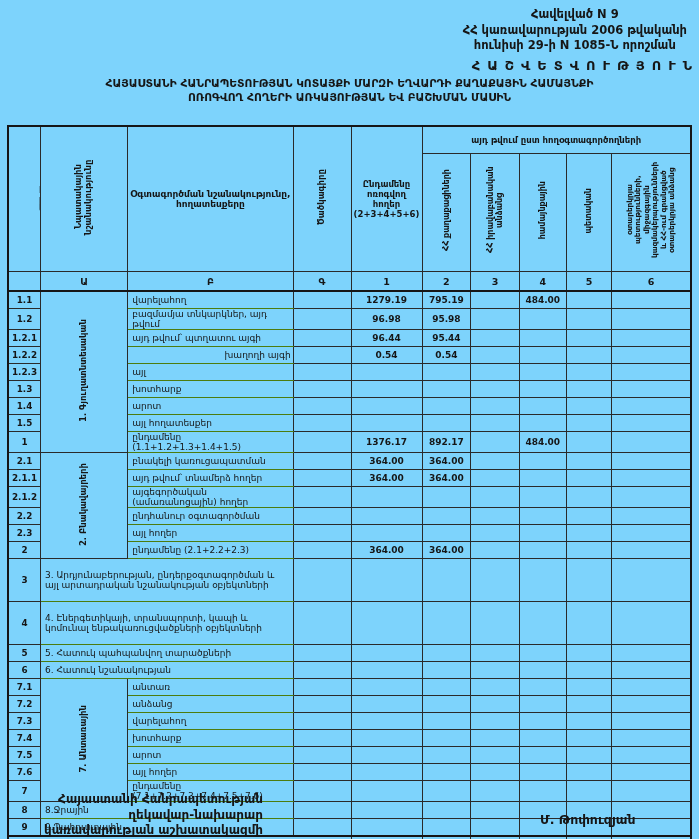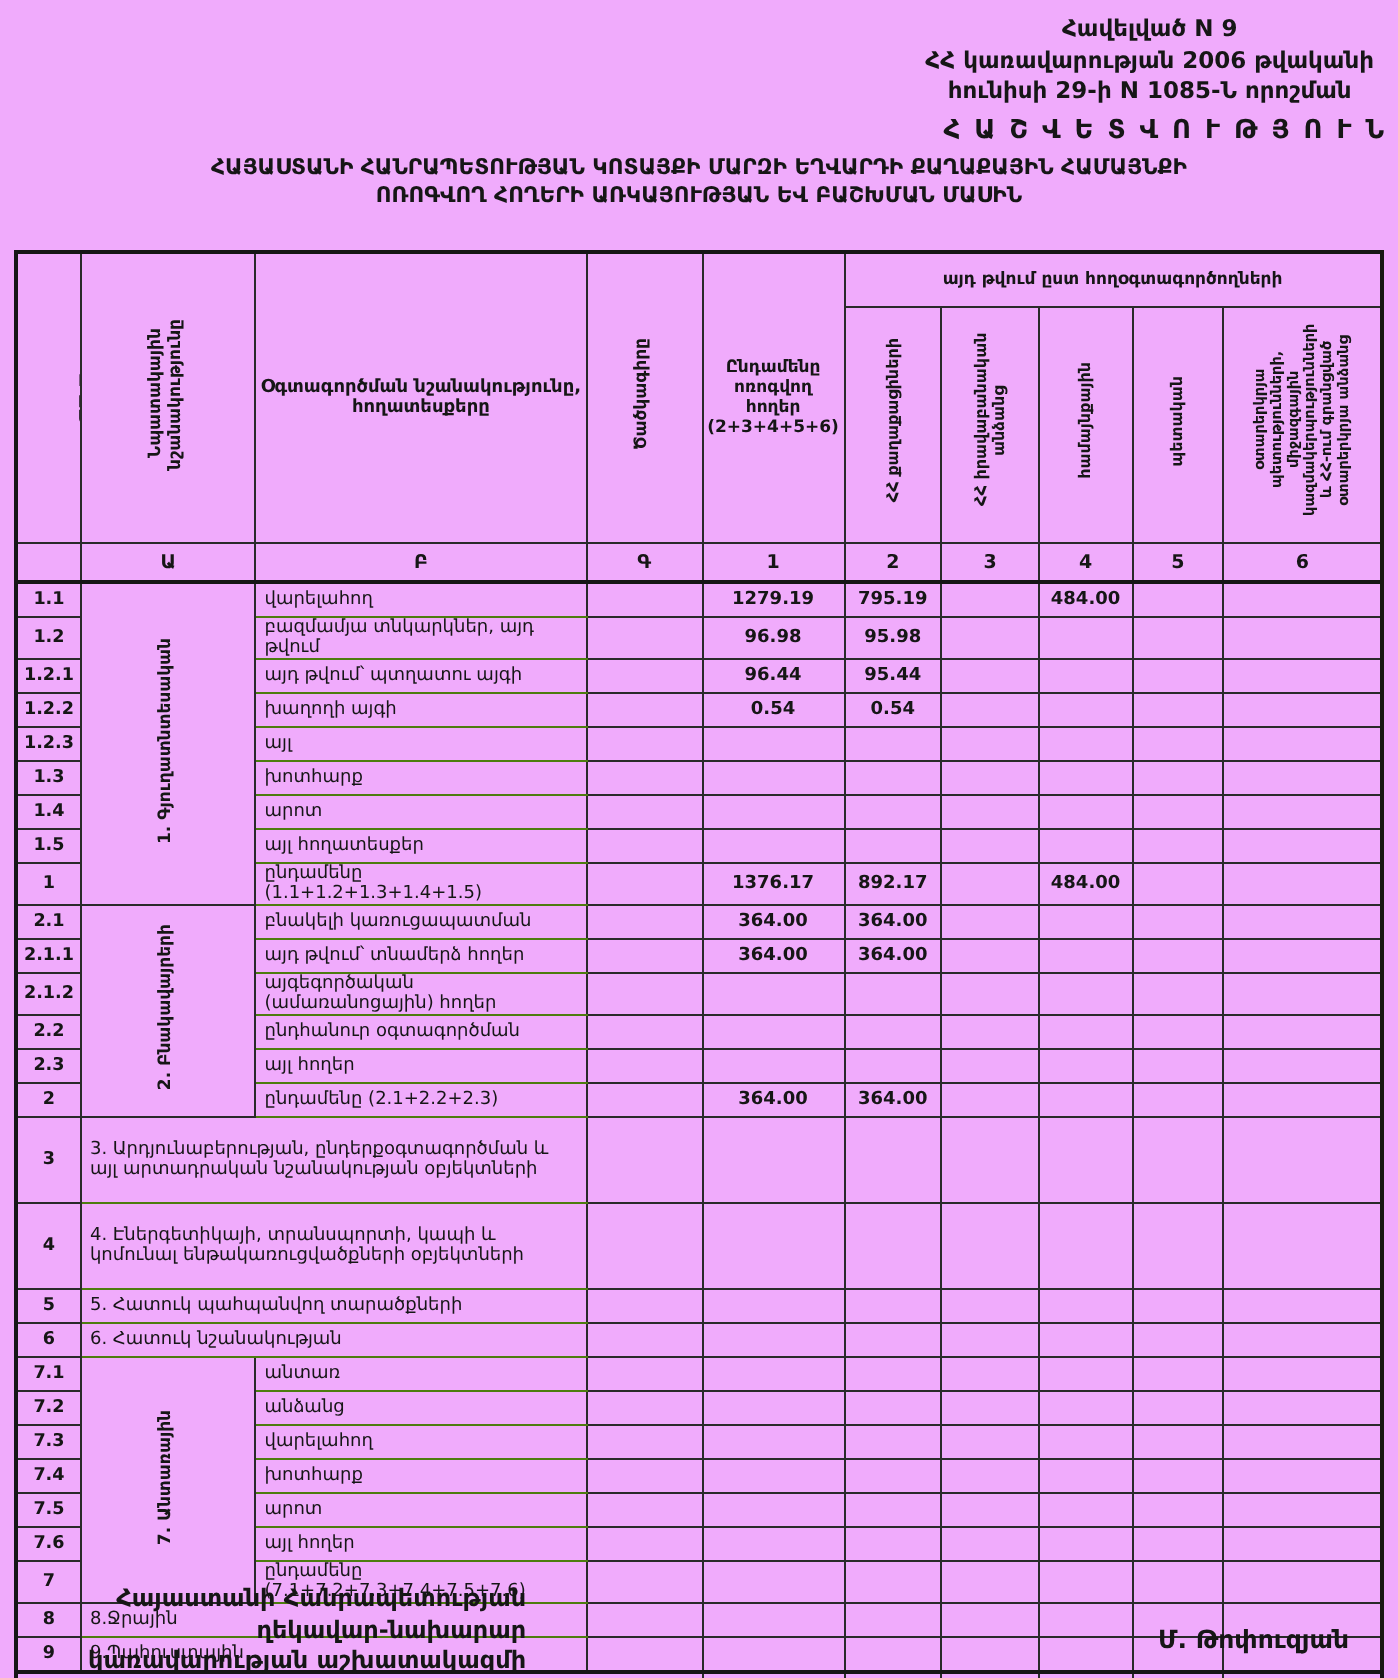--- a/index.html
+++ b/index.html
@@ -1,44 +1,44 @@
 <!DOCTYPE html>
 <html><head>
 <meta charset="utf-8">
 <style>
   html,body{margin:0;padding:0;}
   body{width:699px;height:839px;background:#e8e8e6;font-family:"DejaVu Sans",sans-serif;color:#161616;}
-  .page{position:relative;width:699px;height:839px;background:#f0abfc;overflow:hidden;}
+  .page{position:relative;width:699px;height:839px;background:#7dd3fc;overflow:hidden;}
 
   .appendix{position:absolute;top:7px;right:12px;text-align:center;font-weight:bold;font-size:11.5px;line-height:1.35;}
   .main-title{position:absolute;top:58px;left:0;width:100%;text-align:right;font-weight:bold;font-size:13px;letter-spacing:7px;}
   .subtitle{position:absolute;top:77px;left:0;width:100%;text-align:center;font-weight:bold;font-size:10.8px;line-height:1.3;}
 
   table.report{position:absolute;top:125px;left:7px;width:685px;border-collapse:collapse;table-layout:fixed;
     border:2px solid #161616;}
   .report th,.report td{border:1px solid #2a2a2a;padding:0 2px;overflow:hidden;vertical-align:middle;}
   .report th{font-weight:bold;}
   .group-h{font-size:8.5px;font-weight:bold;height:22px;text-align:center;margin-top:16px;}
   .head-h{font-size:8.5px;text-align:center;}
   .vtext{writing-mode:vertical-rl;transform:rotate(180deg);display:inline-block;line-height:1.15;
     text-align:center;white-space:normal;max-height:98px;font-size:8px;}
   .vtext.big{max-height:140px;font-size:8.5px;}
   .letters td{height:18px;text-align:center;font-weight:bold;font-size:9.5px;border-bottom:2px solid #161616;}
   tbody td{font-size:9px;height:16px;}
   td.nn{text-align:center;font-weight:bold;font-size:8.8px;}
   td.label{text-align:left;padding-left:4px;border-bottom:1px solid #4d7c0f;}
-  td.label.center{text-align:left;}
+  td.label.center{text-align:right;}
   td.val{text-align:center;font-weight:bold;font-size:9px;}
   td.section-cell{text-align:center;}
   td.total-label{text-align:center;font-size:9.2px;}
   tr.tall td{height:42px;}
   tr.grand td{height:18px;border-top:2px solid #161616;}
 
   .footer-left{position:absolute;left:44px;top:792px;font-weight:bold;font-size:12px;line-height:1.3;text-align:right;}
-  .footer-signer{position:absolute;left:540px;top:812px;font-weight:bold;font-size:12.5px;margin-left:39px;}
+  .footer-signer{position:absolute;left:540px;top:812px;font-weight:bold;font-size:12.5px;}
 </style>
 </head>
 <body>
 
 <div class="page">
 
   <div class="appendix">
     <div>Հավելված N 9</div>
     <div>ՀՀ կառավարության 2006 թվականի</div>
     <div>հունիսի 29-ի N 1085-Ն որոշման</div>

